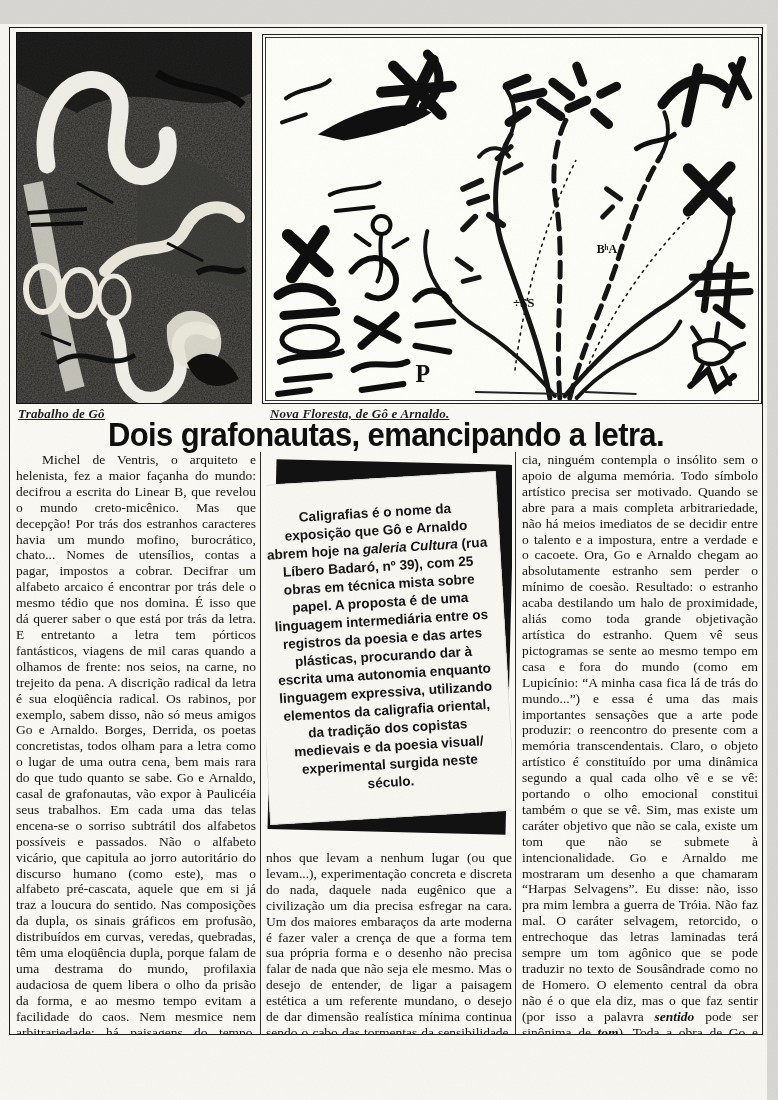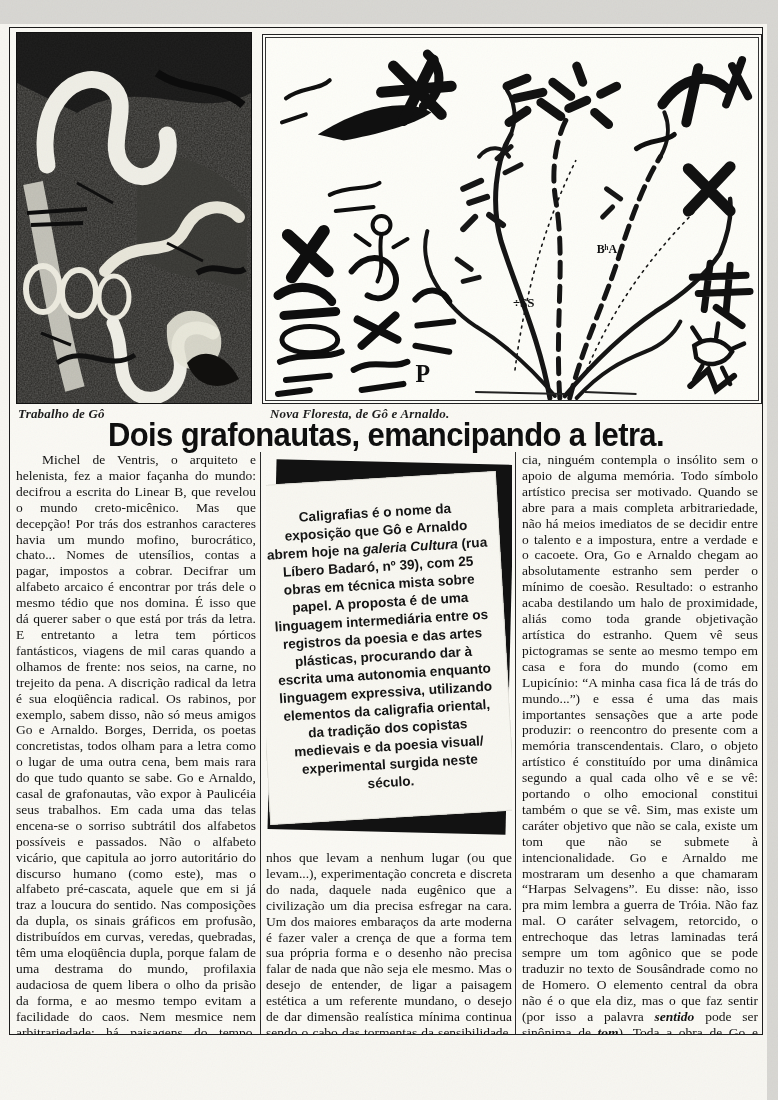--- a/index.html
+++ b/index.html
@@ -18,21 +18,21 @@
   }
 
   
   .art-left{position:absolute;left:6px;top:4px;width:234px;height:370px;border:1.5px solid #111;background:#242424;overflow:hidden;}
   .art-right{position:absolute;left:252px;top:6px;width:498px;height:368px;border:1px solid #222;background:#fdfdf9;}
   .art-right-inner{position:absolute;inset:2px;border:1px solid #333;overflow:hidden;background:#fdfdf9;}
   .art-left svg,.art-right-inner svg{display:block;width:100%;height:100%;}
 
   .caption{
     position:absolute;top:378px;font-style:italic;font-weight:600;
-    font-size:13px;color:#1d1d1d;letter-spacing:.2px;white-space:nowrap;
+    font-size:13px;color:#1d1d1d;letter-spacing:.2px;white-space:nowrap;text-decoration:underline;
   }
   .caption.left{left:8px;}
   .caption.right{left:260px;}
 
   .headline{
     position:absolute;top:388px;left:0;width:100%;text-align:center;
     font-family:"Liberation Sans", sans-serif;font-weight:bold;
     font-size:31px;letter-spacing:-0.6px;color:#0f0f0f;
     transform:scaleY(1.08);transform-origin:top center;
   }

